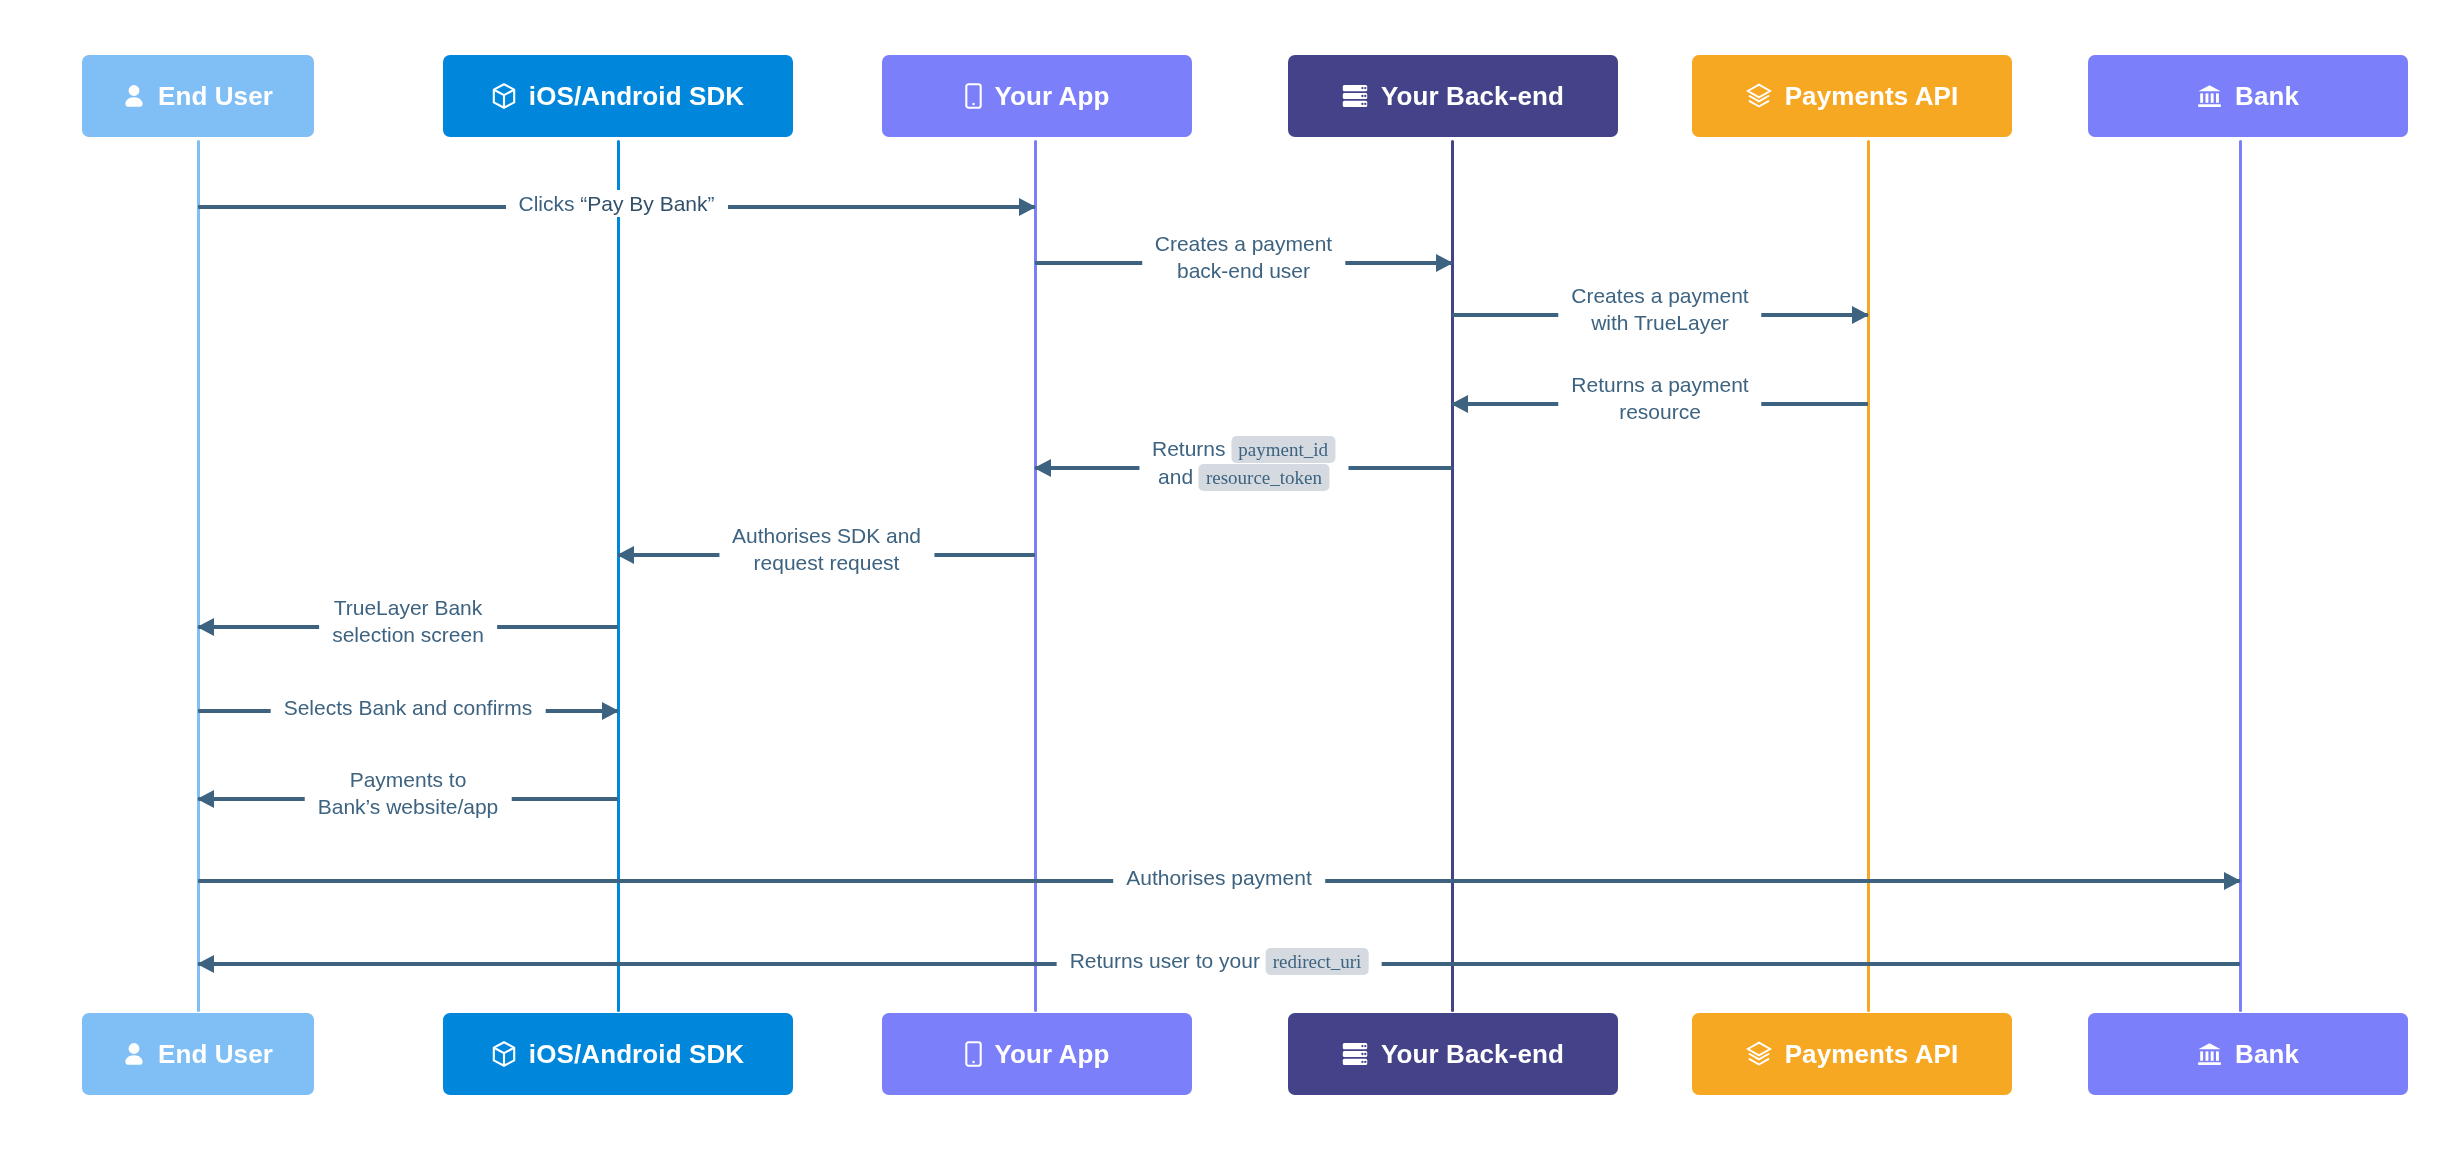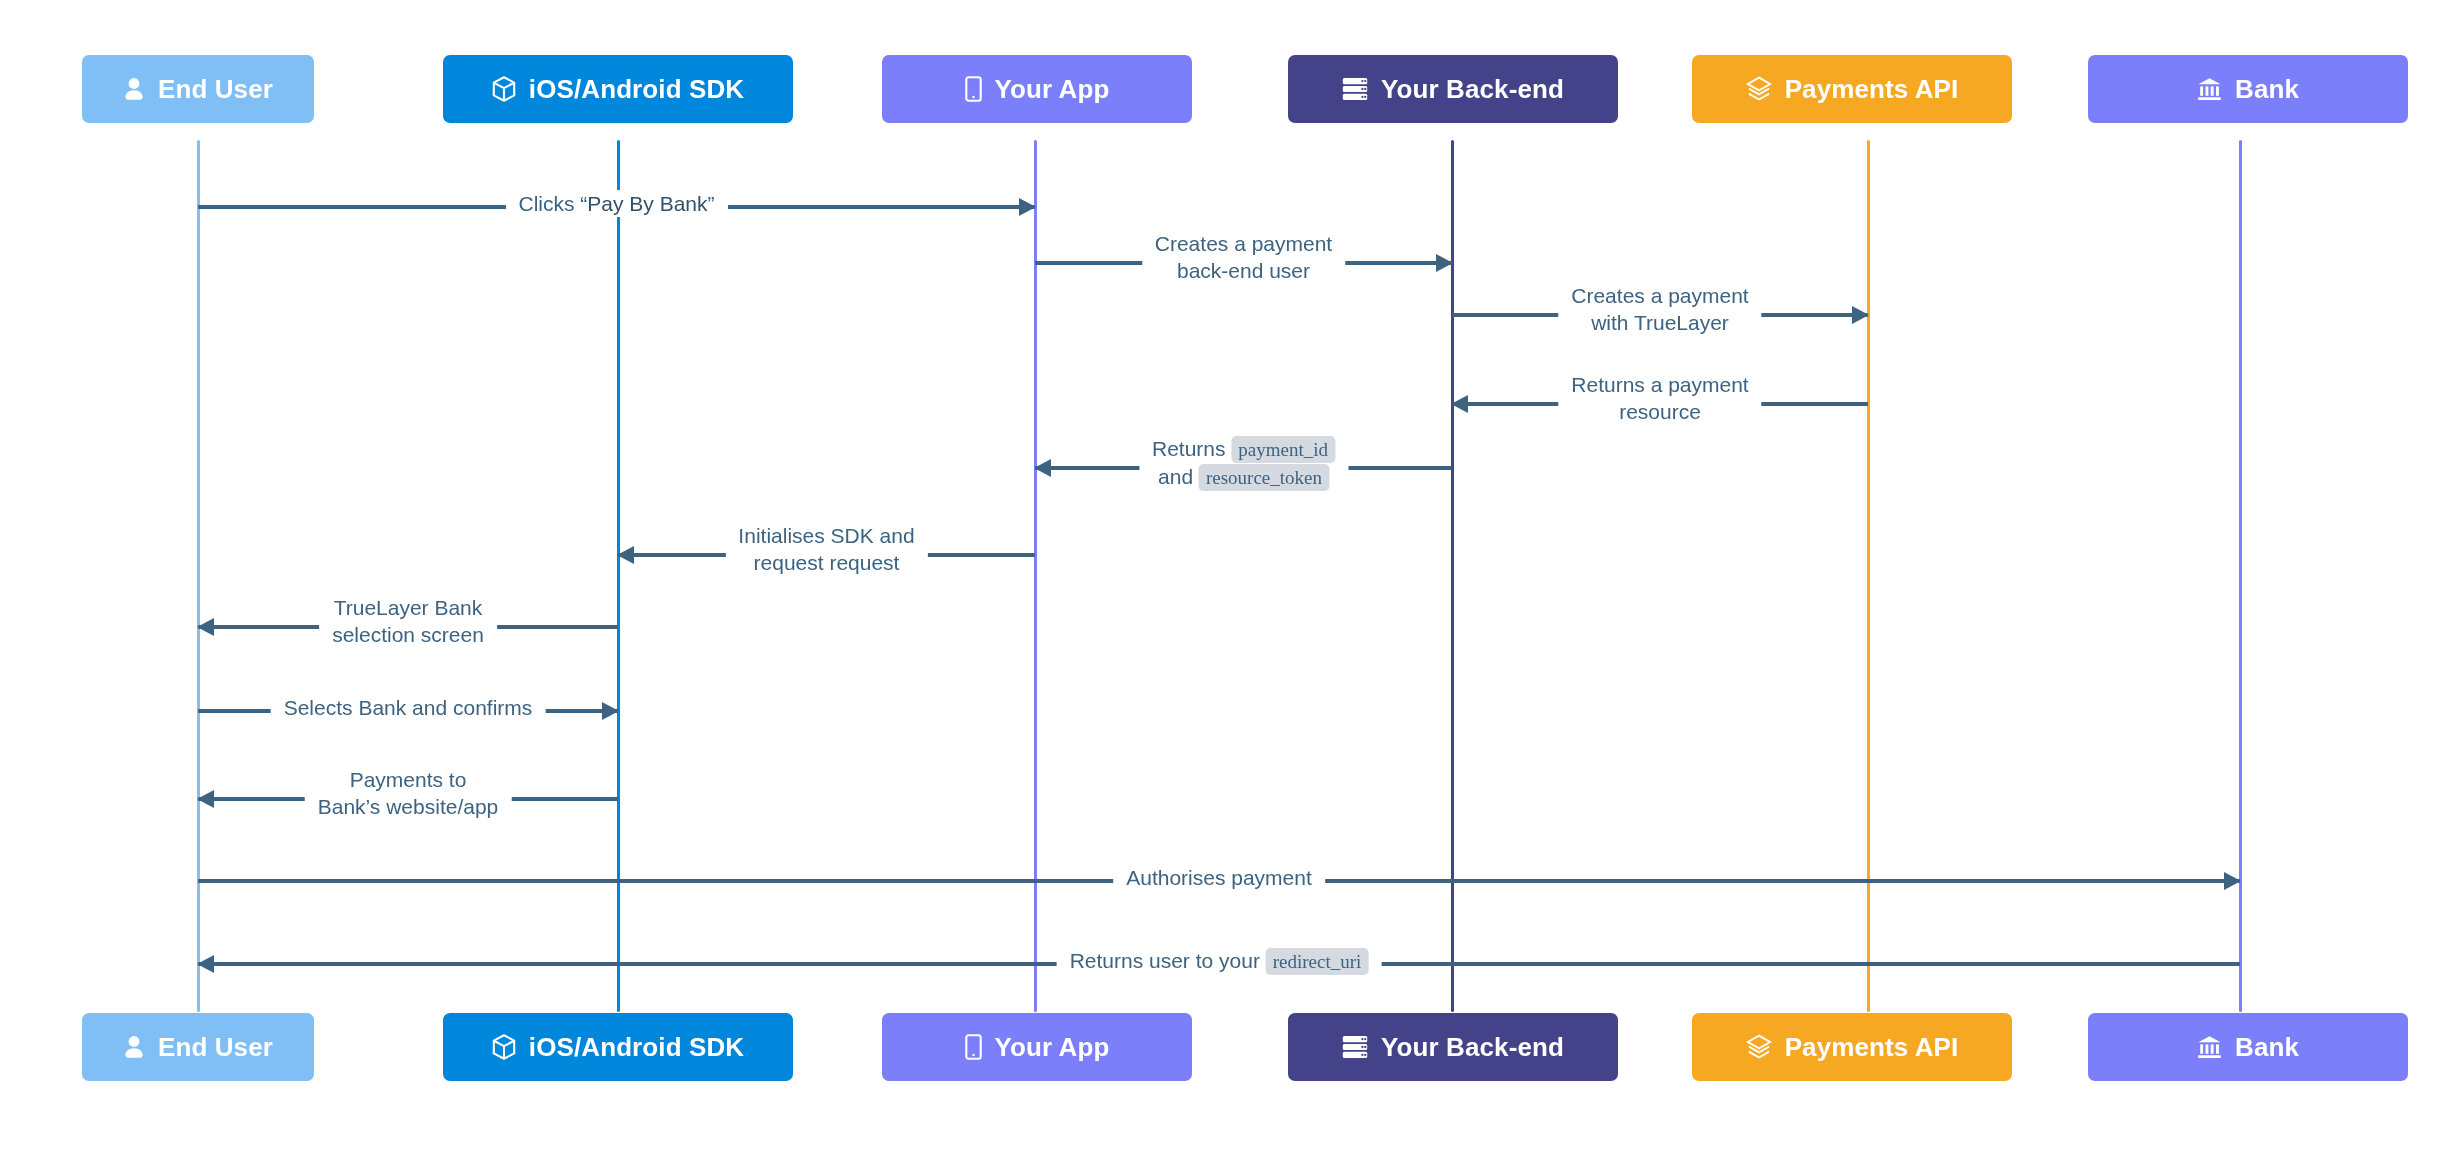--- a/index.html
+++ b/index.html
@@ -9,21 +9,21 @@
     font-family:"Liberation Sans","DejaVu Sans",sans-serif;
     -webkit-font-smoothing:antialiased;
   }
   #diagram{position:absolute;inset:0;}
 
   
   .lifeline{position:absolute;width:3px;top:140px;height:872px;border-radius:2px;}
 
   
   .actor-box{
-    position:absolute;height:68px;border-radius:7px;
+    position:absolute;height:82px;border-radius:7px;
     display:flex;align-items:center;justify-content:center;gap:13px;
     color:#ffffff;font-size:26px;font-weight:700;letter-spacing:.1px;
     box-sizing:border-box;padding:0 14px;white-space:nowrap;
     user-select:none;
   }
   .actor-box .a-ico{display:flex;align-items:center;justify-content:center;flex:0 0 auto;}
   .actor-box .a-ico svg{display:block;}
   .actor-label{line-height:1;}
 
   
@@ -237,21 +237,21 @@
       <div class="head left"></div>
       <div class="cap two">
         <span class="ln"><span>Returns </span><code>payment_id</code></span>
         <span class="ln"><span>and </span><code>resource_token</code></span>
       </div>
     </div>
     <div class="msg" style="left: 618px; width: 417px; top: 553px;">
       <div class="line"></div>
       <div class="head left"></div>
       <div class="cap two">
-        <span class="ln">Initialises SDK and</span>
+        <span class="ln">Authorises SDK and</span>
         <span class="ln">request request</span>
       </div>
     </div>
     <div class="msg" style="left: 198px; width: 420px; top: 625px;">
       <div class="line"></div>
       <div class="head left"></div>
       <div class="cap two">
         <span class="ln">TrueLayer Bank</span>
         <span class="ln">selection screen</span>
       </div>

